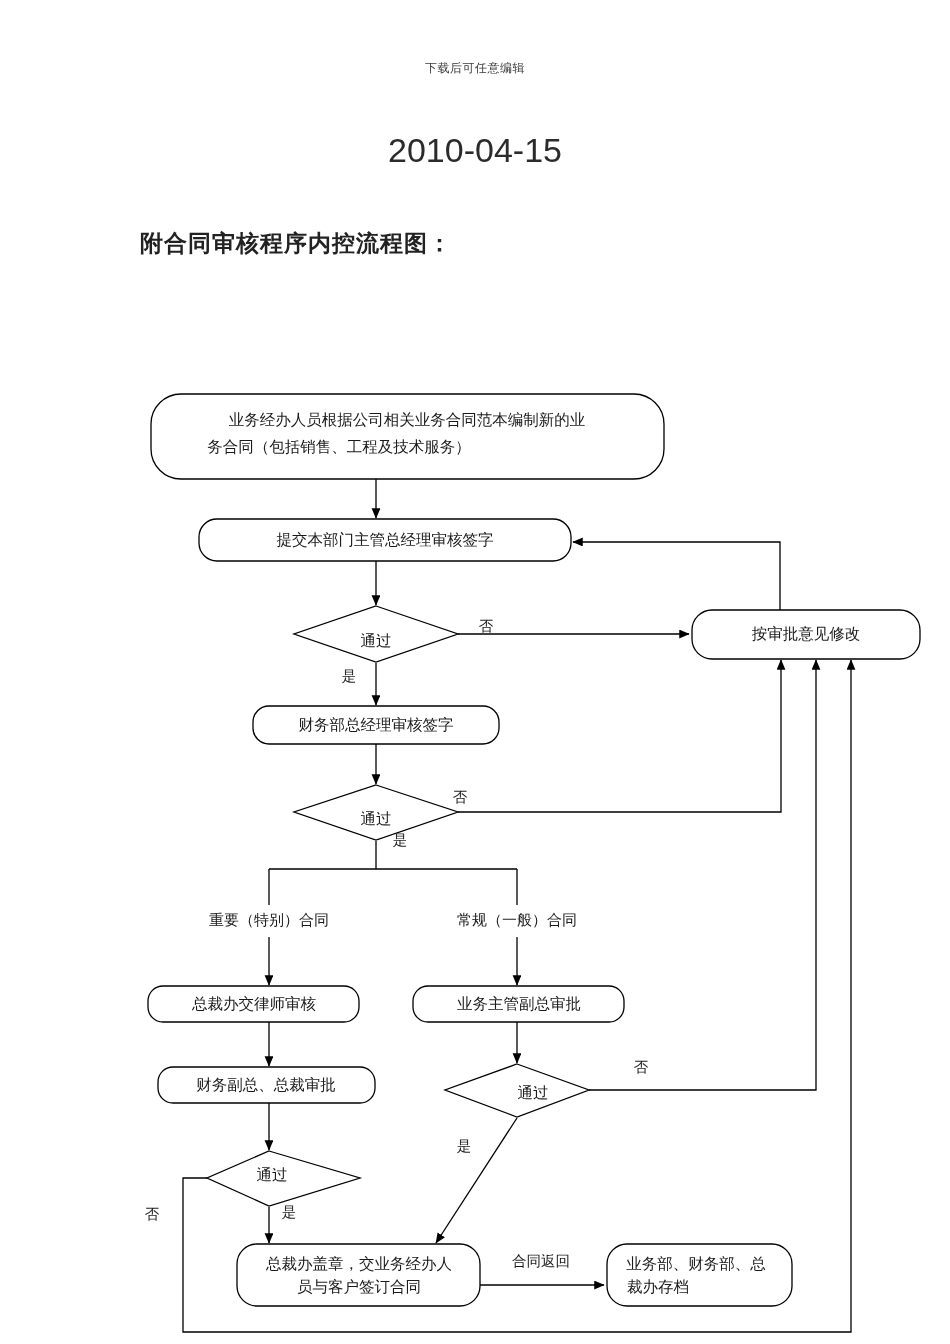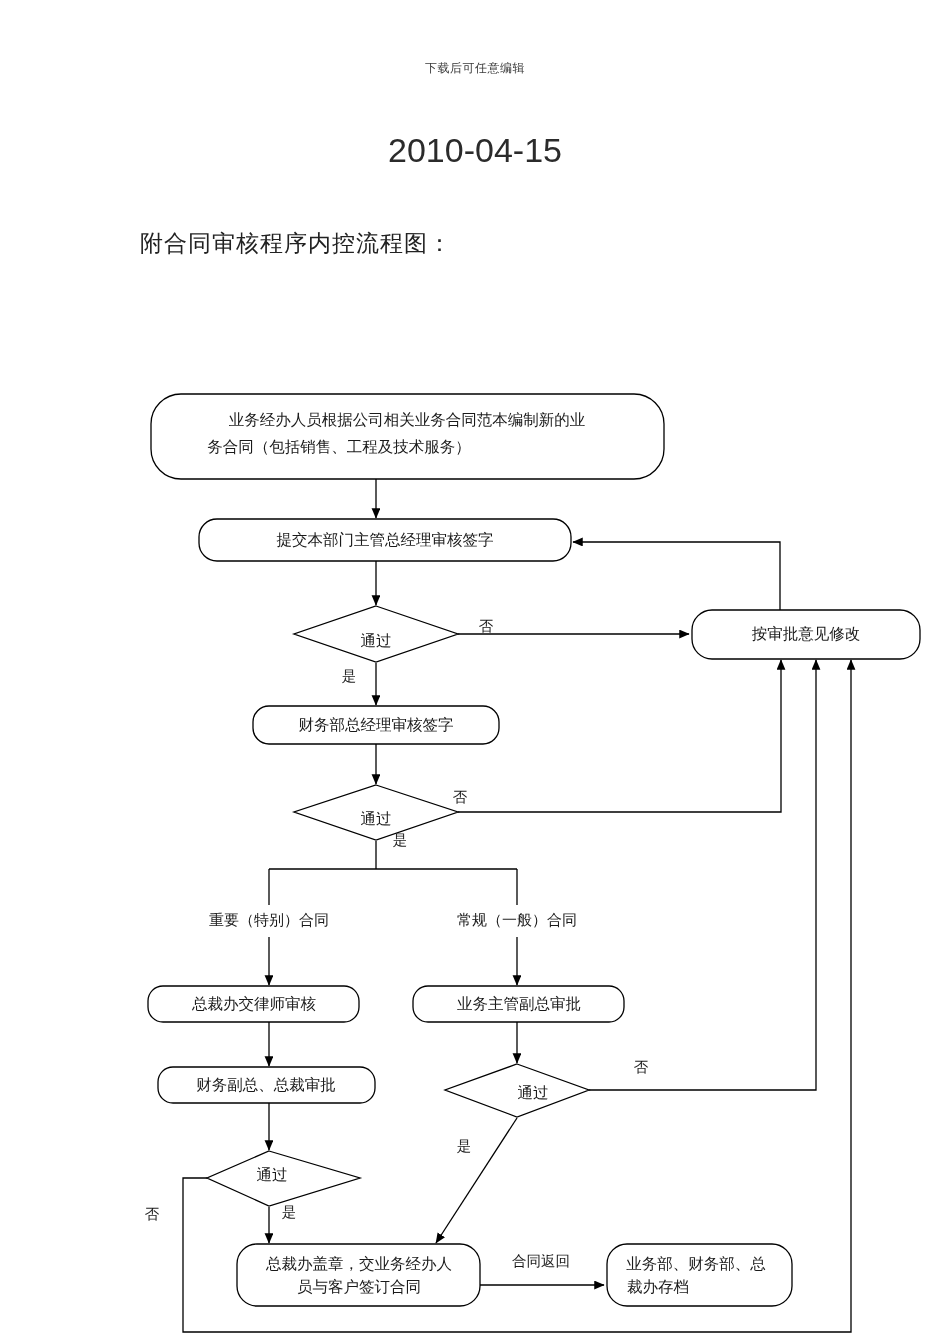--- a/index.html
+++ b/index.html
@@ -40,21 +40,21 @@
     font-family: "Liberation Sans", "DejaVu Sans", sans-serif;
     font-size: 34px;
     color: #2b2b2b;
   }
   .doc-title {
     position: absolute;
     top: 228px;
     left: 140px;
     font-family: "Liberation Serif", "DejaVu Serif", serif;
     font-size: 23px;
-    font-weight: normal;
+    font-weight: bold;
     color: #222222;
     letter-spacing: 1px;
   }
   .flow-wrap {
     position: absolute;
     top: 0;
     left: 16px;
     width: 950px;
     height: 1344px;
   }

